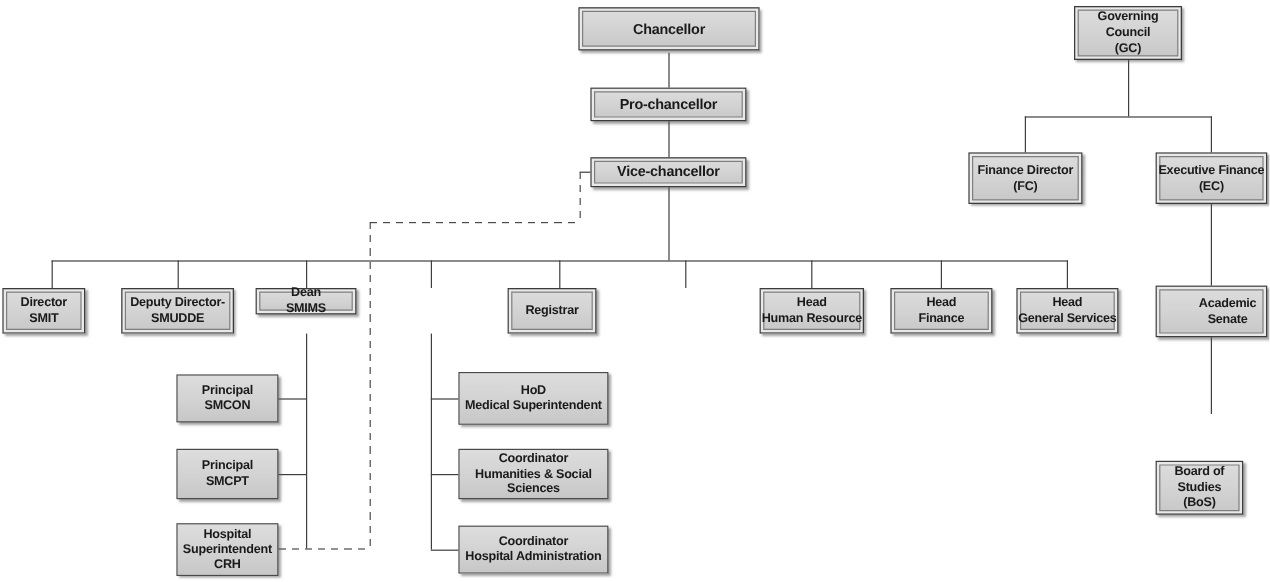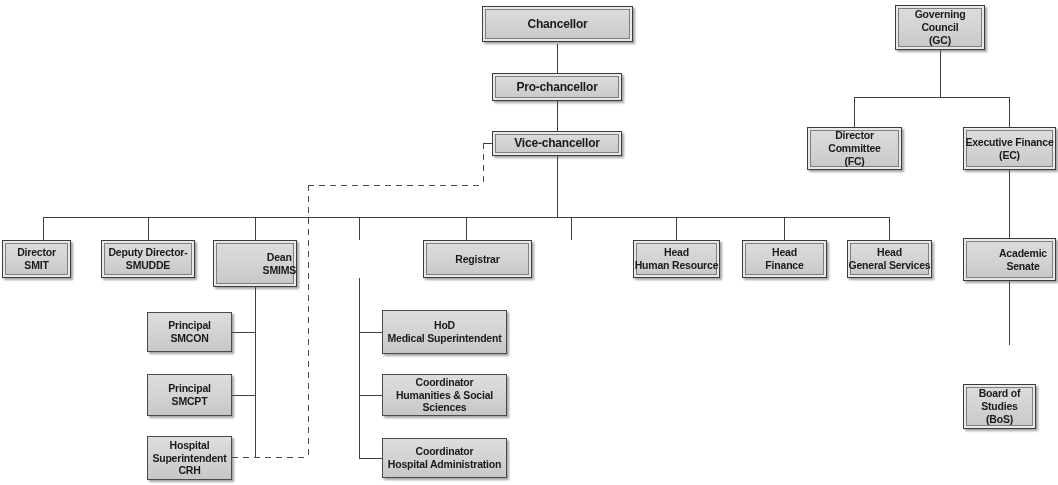--- a/index.html
+++ b/index.html
@@ -77,34 +77,34 @@
     <div class="hline" style="left: 483px; top: 143px; width: 9px;"></div>
     <div class="vdash" style="left: 483px; top: 143px; height: 42px;"></div>
     <div class="hdash" style="left: 308px; top: 185px; width: 176px;"></div>
     <div class="vdash" style="left: 308px; top: 185px; height: 272px;"></div>
     <div class="hdash" style="left: 232px; top: 457px; width: 77px;"></div>
     <div class="node double lg" style="left: 482px; top: 6px; width: 151px; height: 36px; text-align: center;"><span>Chancellor</span></div>
     <div class="node double lg" style="left: 492px; top: 73px; width: 130px; height: 28px;"><span>Pro-chancellor</span></div>
     <div class="node double lg" style="left: 492px; top: 131px; width: 130px; height: 25px;"><span>Vice-chancellor</span></div>
     <div class="node double" style="left: 895px; top: 5px; width: 90px; height: 45px;"><span>Governing Council
 (GC)</span></div>
-    <div class="node double" style="left: 807px; top: 127px; width: 95px; height: 43px;"><span>Director Committee
+    <div class="node double" style="left: 807px; top: 127px; width: 95px; height: 43px;"><span>Finance Director
 (FC)</span></div>
     <div class="node double" style="left: 963px; top: 127px; width: 93px; height: 43px;"><span>Executive Finance
 (EC)</span></div>
     <div class="node double" style="left: 963px; top: 238px; width: 93px; height: 43px; padding-left: 27px;"><span>Academic Senate</span></div>
     <div class="node double" style="left: 963px; top: 345px; width: 73px; height: 45px; margin-top: 39px;"><span>Board of Studies
 (BoS)</span></div>
     <div class="node double" style="left: 2px; top: 240px; width: 69px; height: 38px;"><span>Director
 SMIT</span></div>
     <div class="node double" style="left: 101px; top: 240px; width: 94px; height: 38px;"><span>Deputy Director-
 SMUDDE</span></div>
-    <div class="node double" style="left: 213px; top: 240px; width: 84px; height: 47px; justify-content: flex-end;"><span>Dean
+    <div class="node double" style="left: 213px; top: 240px; width: 84px; height: 22px;"><span>Dean
 SMIMS</span></div>
-    <div class="node double" style="left: 423px; top: 240px; width: 109px; height: 38px;"><span>Registrar</span></div>
+    <div class="node double" style="left: 423px; top: 240px; width: 74px; height: 38px;"><span>Registrar</span></div>
     <div class="node double" style="left: 633px; top: 240px; width: 87px; height: 38px;"><span>Head
 Human Resource</span></div>
     <div class="node double" style="left: 742px; top: 240px; width: 85px; height: 38px;"><span>Head
 Finance</span></div>
     <div class="node double" style="left: 847px; top: 240px; width: 85px; height: 38px;"><span>Head
 General Services</span></div>
     <div class="node single" style="left: 147px; top: 312px; width: 85px; height: 40px;"><span>Principal
 SMCON</span></div>
     <div class="node single" style="left: 147px; top: 374px; width: 85px; height: 42px;"><span>Principal
 SMCPT</span></div>

